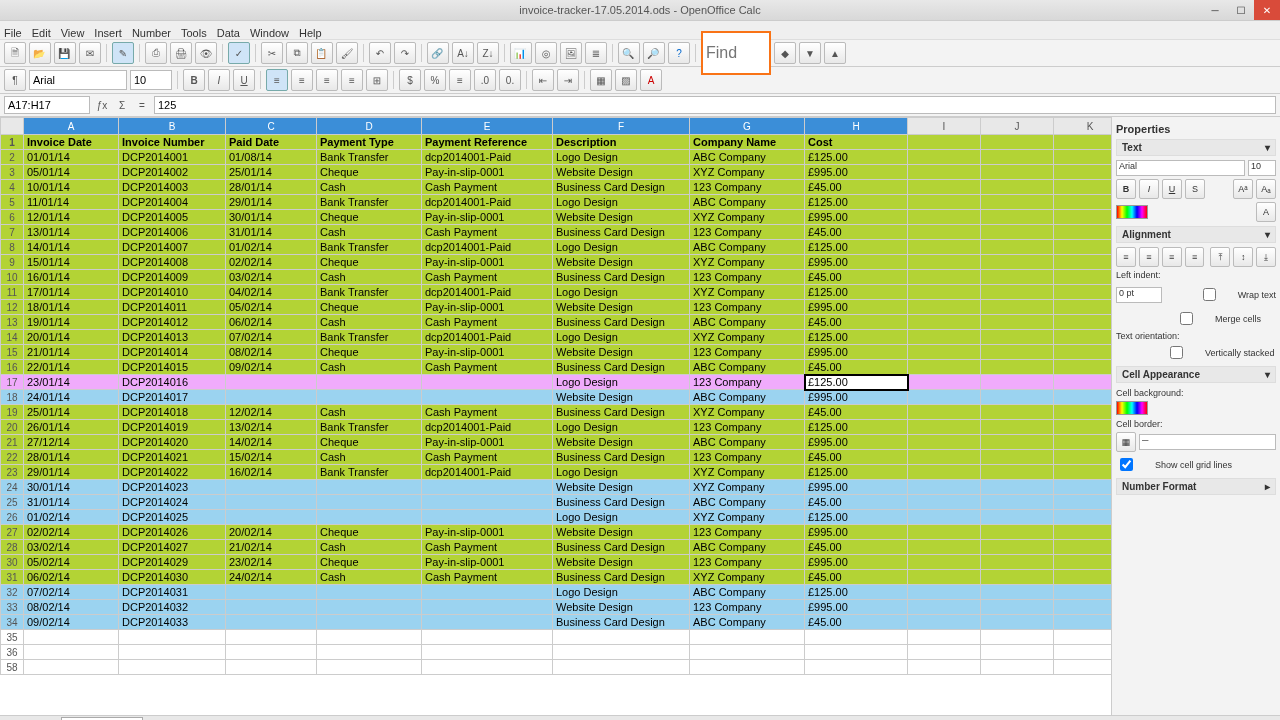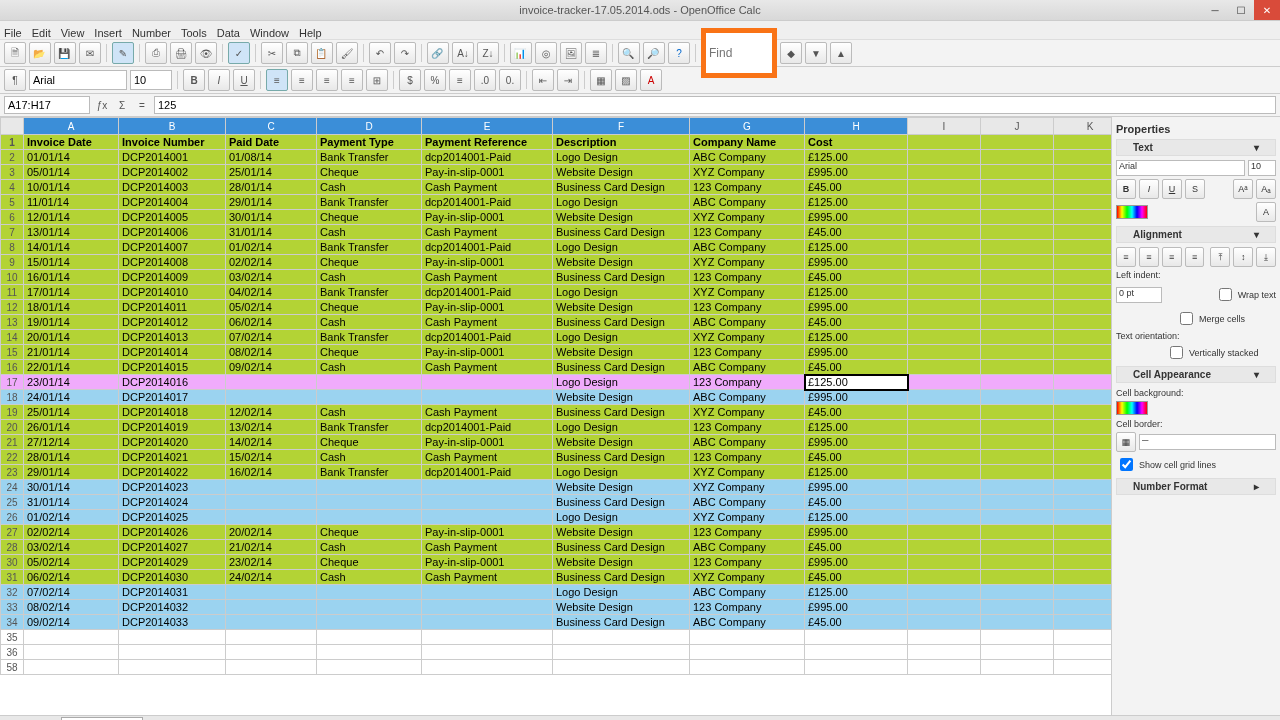--- a/index.html
+++ b/index.html
@@ -7,40 +7,40 @@
 .titlebar .title{color:#555;font-size:11px}
 .winbtns{position:absolute;right:0;top:0;display:flex;height:20px}
 .winbtn{width:26px;height:20px;display:flex;align-items:center;justify-content:center;font-size:10px;color:#333}
 .winbtn.close{background:#d94b3a;color:#fff}
 .menubar{height:18px;background:#efefef;display:flex;align-items:flex-end;padding:0 4px;border-bottom:1px solid #ddd;font-size:11px;color:#333}
 .menubar span{margin-right:10px}
 .toolbar{height:26px;background:#f3f3f3;border-bottom:1px solid #ccc;display:flex;align-items:center;padding:0 4px;gap:3px}
 .tbtn{width:20px;height:20px;border:1px solid #bbb;background:linear-gradient(#fff,#e8e8e8);border-radius:2px;display:flex;align-items:center;justify-content:center;font-size:10px;color:#555}
 .tbtn.sel{background:#cfe4f7;border-color:#7aa}
 .tsep{width:1px;height:18px;background:#ccc;margin:0 2px}
-.findbox{width:60px;height:16px;border:5px solid #f97316;background:#fff;font-size:12px;padding:12px 3px}
+.findbox{width:60px;height:16px;border:2px solid #f97316;background:#fff;font-size:16px;padding:12px 3px}
 .toolbar2{height:26px;background:#f3f3f3;border-bottom:1px solid #ccc;display:flex;align-items:center;padding:0 4px;gap:3px}
 .fontbox{width:90px;height:18px;border:1px solid #bbb;background:#fff;padding:0 3px;font-size:11px;display:flex;align-items:center}
 .sizebox{width:34px;height:18px;border:1px solid #bbb;background:#fff;padding:0 3px;font-size:11px;display:flex;align-items:center}
 .formulabar{height:22px;background:#f3f3f3;border-bottom:1px solid #ccc;display:flex;align-items:center;padding:0 4px;gap:4px}
 .cellref{width:78px;height:16px;border:1px solid #bbb;background:#fff;padding:0 3px;font-size:11px}
 .fxinput{flex:1;height:16px;border:1px solid #bbb;background:#fff;padding:0 3px;font-size:11px}
 .fbtn{width:16px;height:16px;display:flex;align-items:center;justify-content:center;font-size:10px;color:#555}
 .workarea{display:flex;height:598px}
 .sheet{flex:1;overflow:hidden;position:relative;background:#fff}
 .props{width:160px;background:#f3f3f3;border-left:1px solid #ccc;font-size:10px;color:#333;padding:4px;position:relative}
 .props h4{margin:2px 0 4px 0;font-size:11px;font-weight:bold}
-.props .sec{background:#e8e8e8;padding:2px 16px;margin:4px 0;font-weight:bold;border:1px solid #ddd;display:flex;justify-content:space-between;align-items:center}
+.props .sec{background:#e8e8e8;padding:2px 5px;margin:4px 0;font-weight:bold;border:1px solid #ddd;display:flex;justify-content:space-between;align-items:center}
 .props .row{display:flex;gap:3px;margin:3px 0;align-items:center}
 .props .pbtn{width:18px;height:18px;border:1px solid #bbb;background:linear-gradient(#fff,#e8e8e8);border-radius:2px;display:flex;align-items:center;justify-content:center;font-size:9px}
 .props .pinput{height:14px;border:1px solid #bbb;background:#fff;font-size:9px;padding:0 2px}
 .props .dial{width:30px;height:30px;border:1px solid #bbb;border-radius:50%;background:#fff;position:relative}
 .props .dial:after{content:"";position:absolute;width:12px;height:1px;background:#888;top:14px;left:14px}
 .props label{font-size:9px}
-.props .chk{display:flex;align-items:center;gap:3px;font-size:9px;margin:2px 0}
+.props .chk{display:flex;align-items:center;gap:19px;font-size:9px;margin:2px 0}
 .colorstrip{width:30px;height:12px;background:linear-gradient(90deg,#f00,#ff0,#0f0,#0ff,#00f,#f0f,#f00);border:1px solid #999}
 table{border-collapse:collapse;width:100%;font-size:11px;table-layout:fixed}
 th.rh,td.rh{width:20px;background:#e8e8e8;border:1px solid #ccc;text-align:center;font-weight:normal;font-size:10px;color:#555}
 th.ch{background:#e8e8e8;border:1px solid #ccc;height:14px;font-weight:normal;font-size:10px;color:#555}
 th.ch.sel{background:#3b8ed8;color:#fff}
 td{border:1px solid #ccc;height:14px;padding:0 3px;white-space:nowrap;overflow:hidden}
 tr.hdr td{background:#b3d335;font-weight:bold}
 tr.g td{background:#b3d335}
 tr.b td{background:#9bd3f0}
 tr.sel td{background:#f0abfc}

